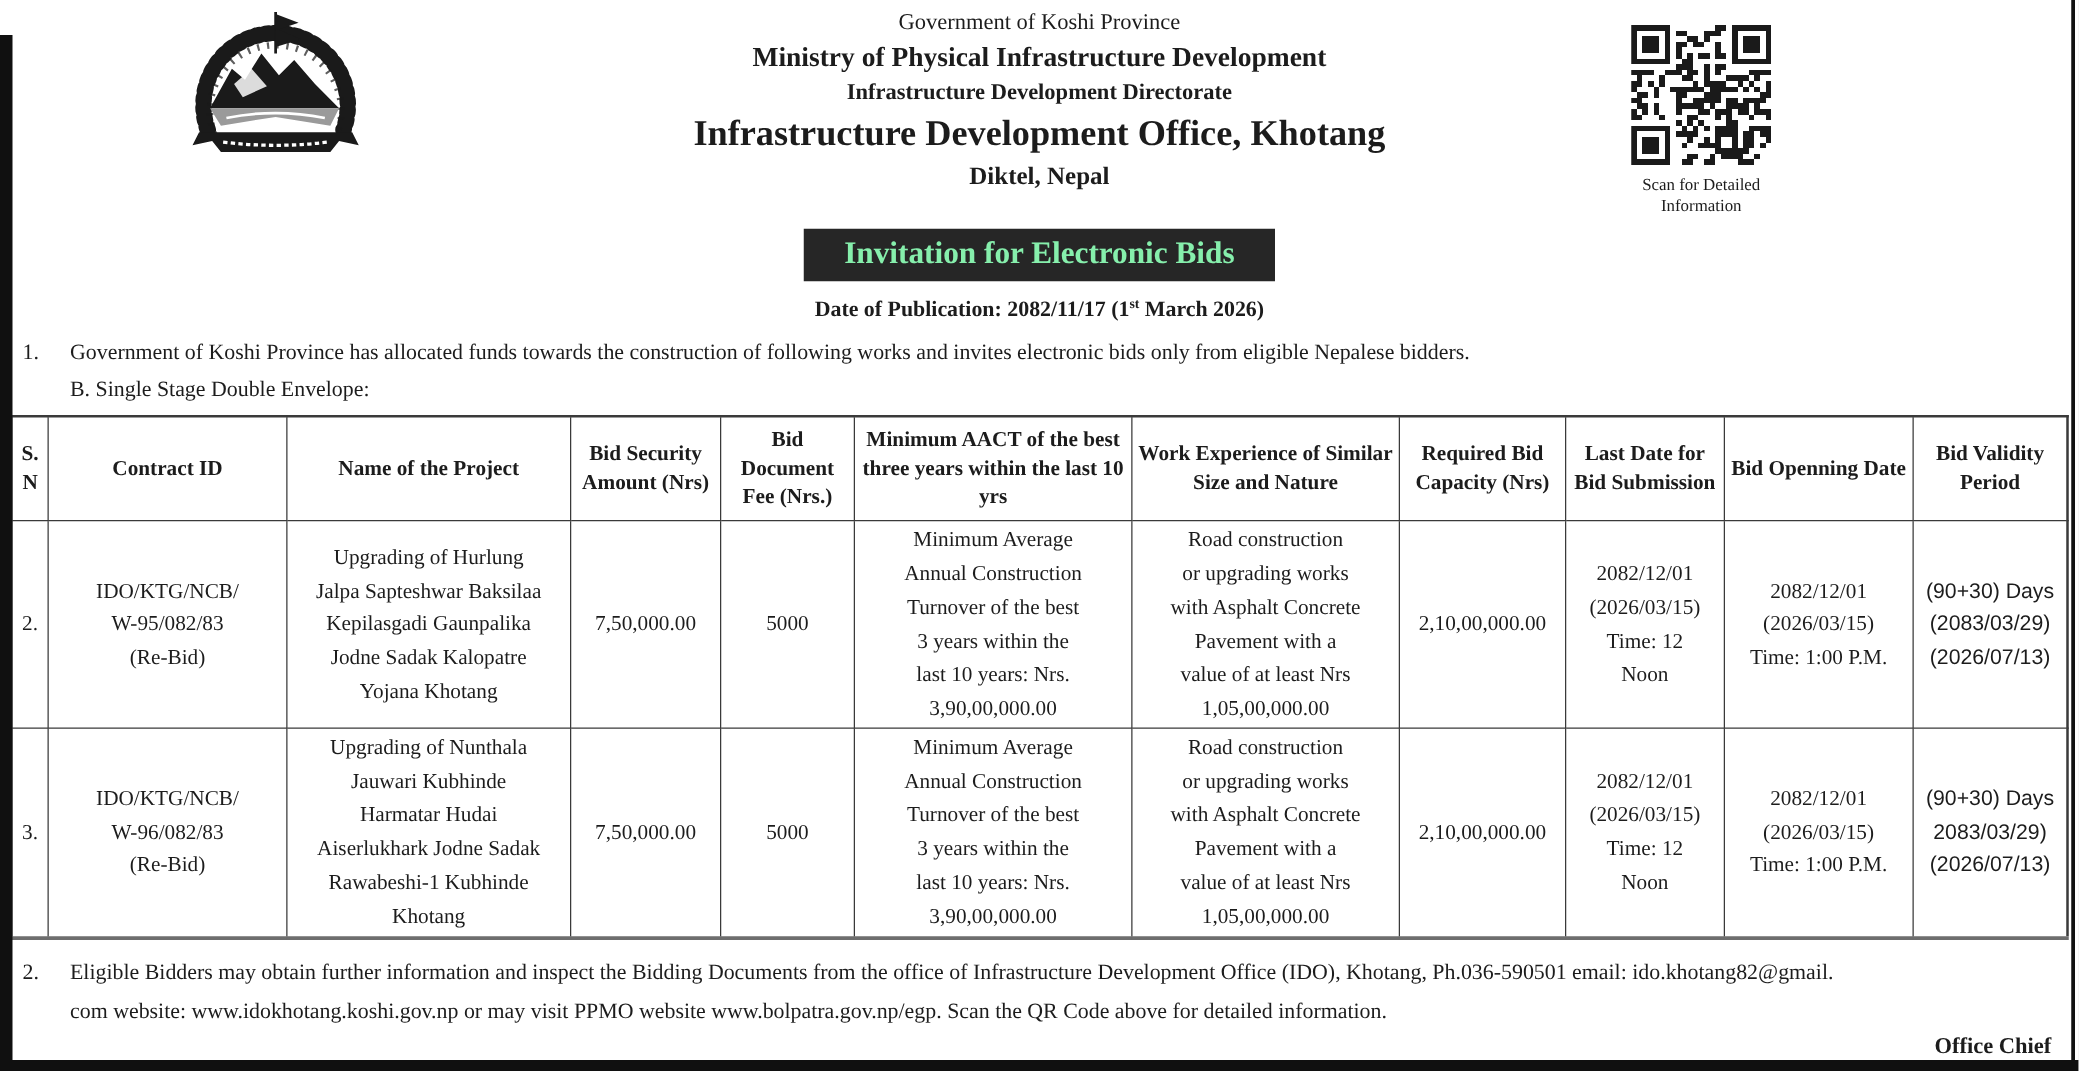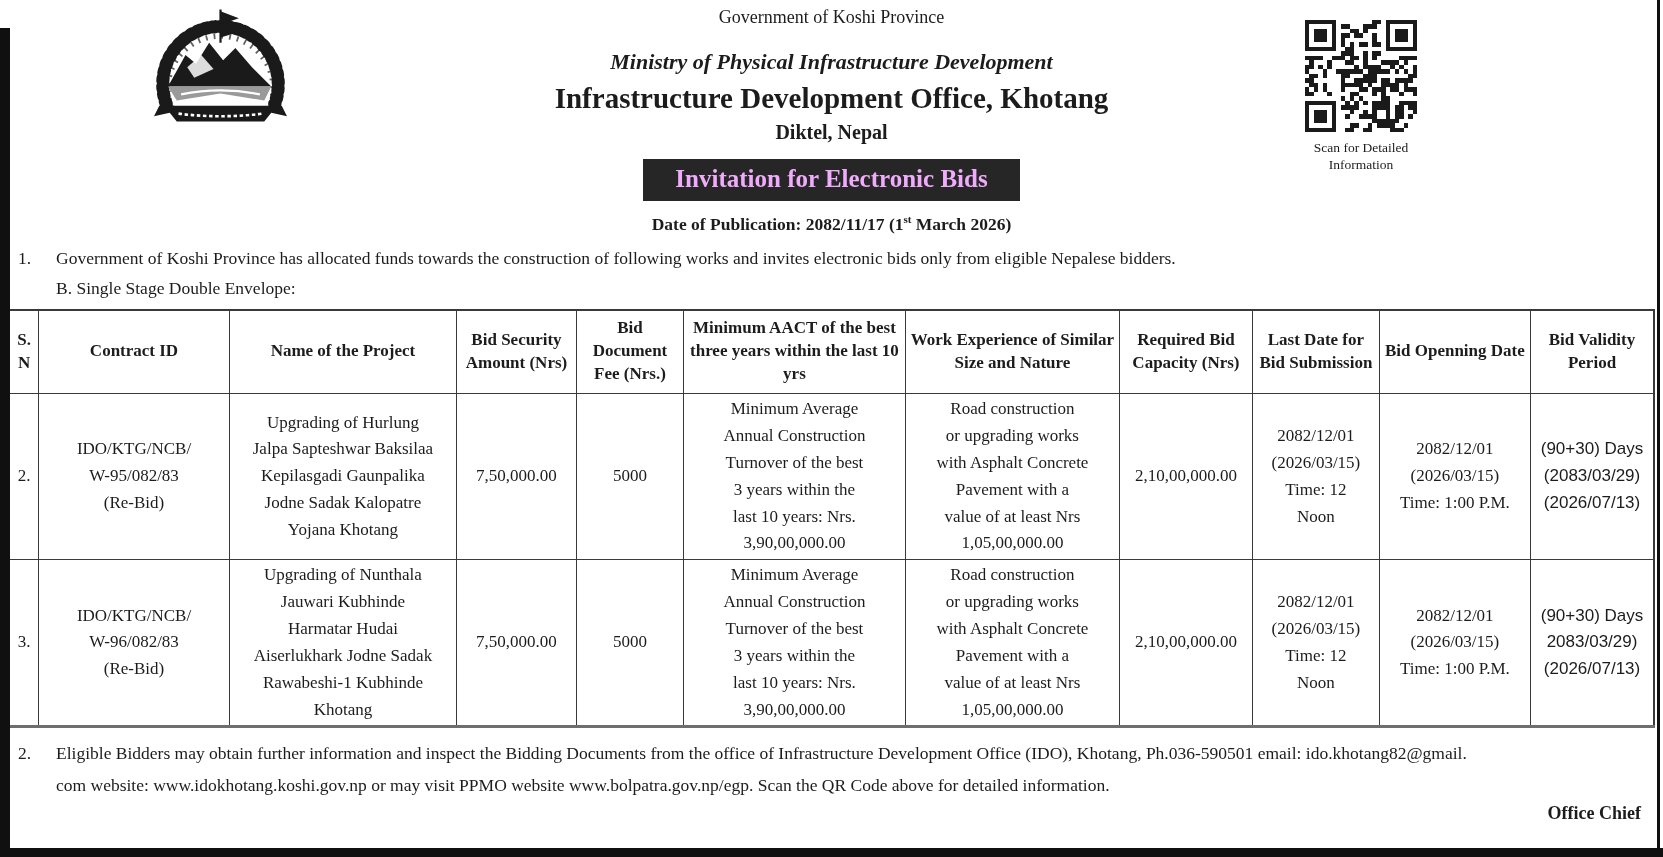--- a/index.html
+++ b/index.html
@@ -18,29 +18,29 @@
   .edge-right { position:absolute; right:3px; top:0; bottom:0; width:3px; background:#101010; }
 
   
   .emblem { position:absolute; left:133px; top:6px; width:175px; height:132px; }
   .qr-block { position:absolute; right:222px; top:20px; width:160px; text-align:center; }
   .qr-block svg { width:112px; height:112px; display:block; margin:0 auto; }
   .qr-caption { font-size:13.5px; margin-top:8px; line-height:1.25; width:120px; margin-left:auto; margin-right:auto; }
 
   .header-center { text-align:center; padding-top:7px; }
   .org-line1 { font-size:18px; font-weight:normal; }
-  .org-line2 { font-size:22px; font-weight:bold; margin-top:21px;font-style:italic; }
+  .org-line2 { font-size:22px; font-weight:bold; margin-top:5px; }
   .org-line3 { font-size:18px; font-weight:bold; margin-top:4px; }
   .office-name { font-size:29px; font-weight:bold; margin-top:7px; }
   .location { font-size:20px; font-weight:bold; margin-top:6px; }
 
   .banner-wrap { text-align:center; margin-top:15px; }
   .title-banner {
-    display:inline-block; background:#262626; color:#f0abfc;
-    font-size:25px; font-weight:bold; padding:6px 32px 8px 32px;
+    display:inline-block; background:#262626; color:#86efac;
+    font-size:25px; font-weight:bold; padding:6px 32px 8px 32px;margin-top:15px;
   }
   .pub-date { text-align:center; font-size:17.5px; font-weight:bold; margin-top:12px; }
   .pub-date sup { font-size:11px; }
 
   .para { display:flex; padding-left:18px; padding-right:12px; font-size:17.5px; line-height:1.3; }
   .para-1 { margin-top:12px; }
   .para-num { width:38px; flex:0 0 38px; }
   .para-text { flex:1; }
   .section-label { margin-left:56px; margin-top:8px; font-size:17.5px; font-weight:normal; }
 
@@ -317,20 +317,21 @@
         <rect x="0" y="18" width="7" height="7" fill="#1a1a1a"></rect>
         <rect x="1" y="19" width="5" height="5" fill="#ffffff"></rect>
         <rect x="2" y="20" width="3" height="3" fill="#1a1a1a"></rect>
       </svg>
     <div class="qr-caption">Scan for Detailed Information</div>
   </div>
 
   <div class="header-center">
     <div class="org-line1">Government of Koshi Province</div>
     <div class="org-line2">Ministry of Physical Infrastructure Development</div>
+    <div class="org-line3">Infrastructure Development Directorate</div>
     <div class="office-name">Infrastructure Development Office, Khotang</div>
     <div class="location">Diktel, Nepal</div>
   </div>
 
   <div class="banner-wrap">
     <div class="title-banner">Invitation for Electronic Bids</div>
   </div>
 
   <div class="pub-date">
     <span>Date of Publication: 2082/11/17 (1</span><sup>st</sup><span> March 2026)</span>

